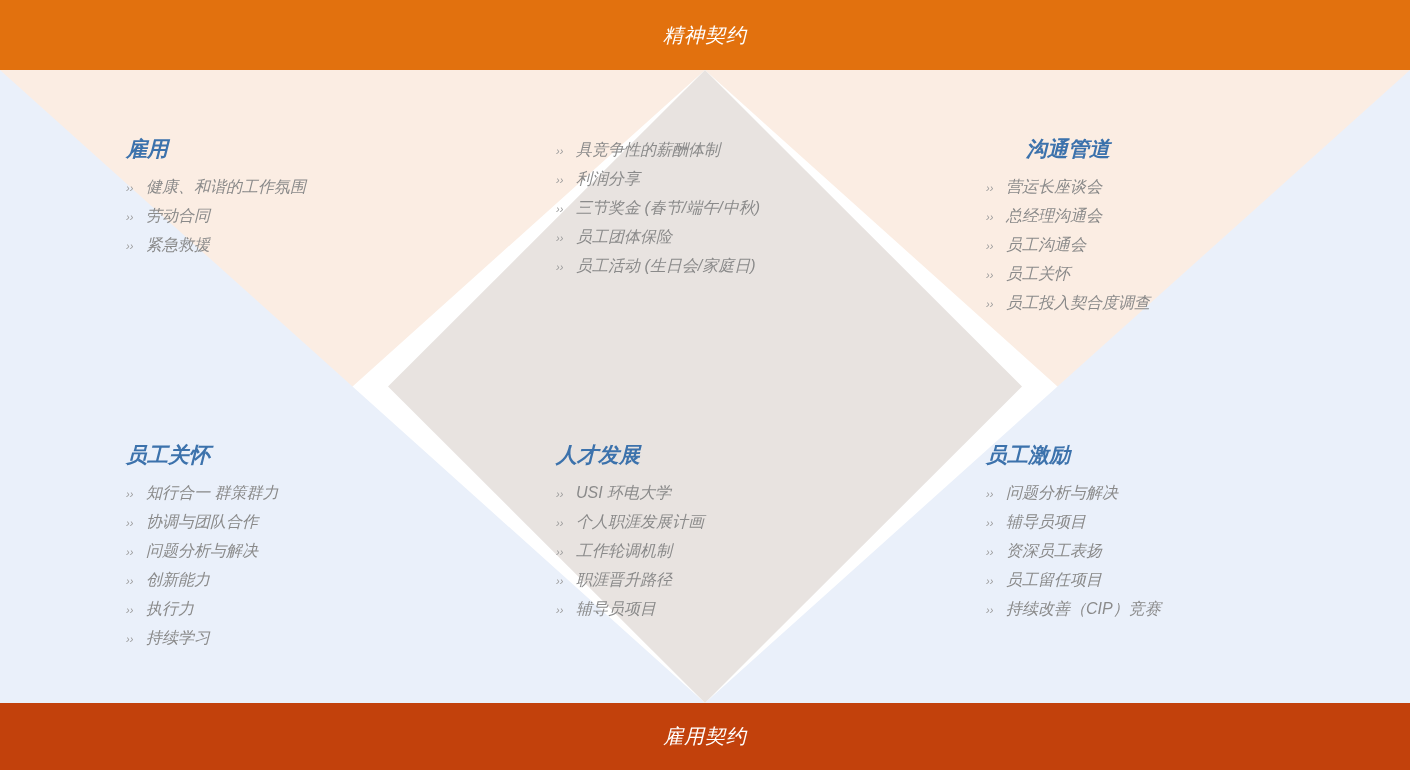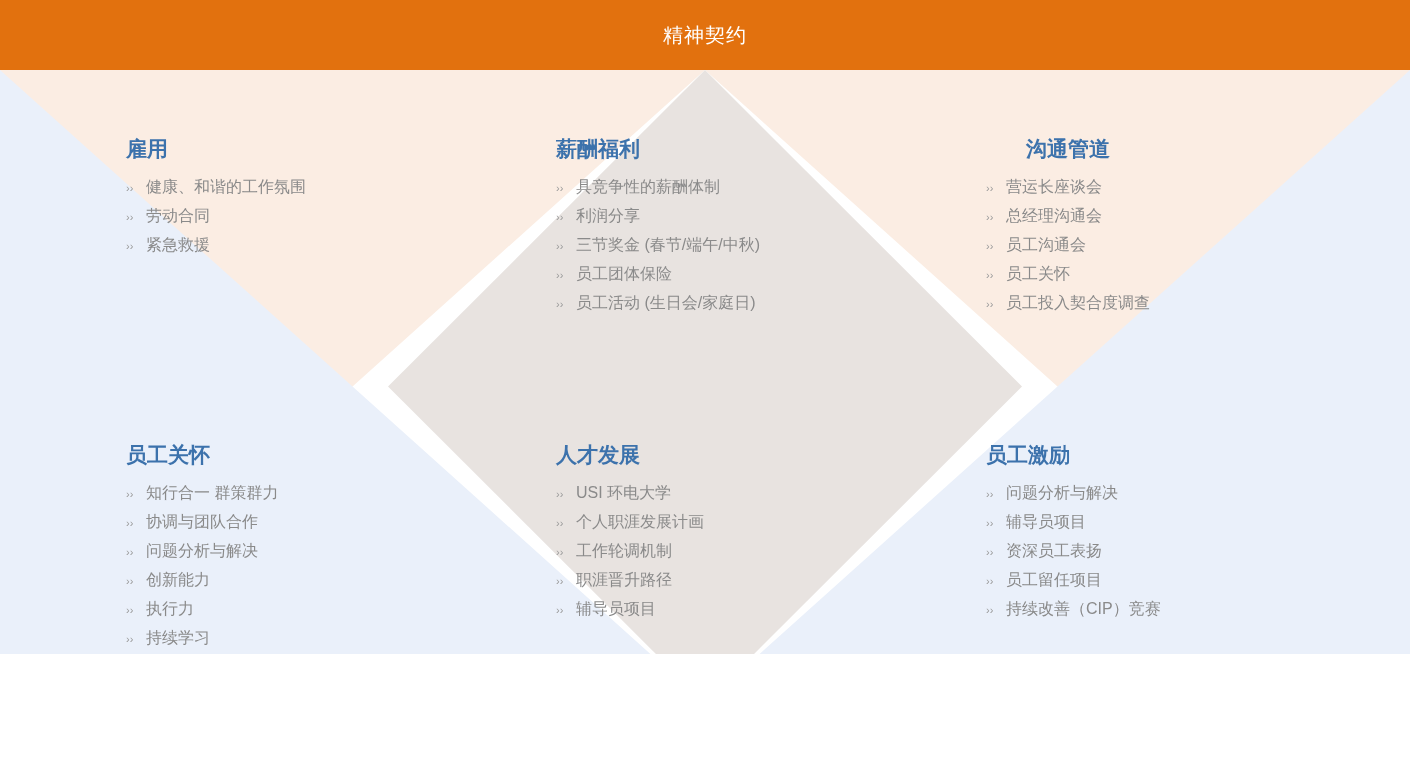--- a/index.html
+++ b/index.html
@@ -6,23 +6,24 @@
     margin: 0;
     padding: 0;
     background: #ffffff;
   }
   body {
     font-family: "Liberation Sans", "DejaVu Sans", sans-serif;
   }
   #stage {
     position: relative;
     width: 1410px;
-    height: 654px;
+    height: 770px;
     overflow: hidden;
     background: #ffffff;
+    font-style: italic;
   }
 
   
   .banner {
     position: absolute;
     left: 0;
     width: 1410px;
     height: 70px;
     display: flex;
     align-items: center;
@@ -148,21 +149,20 @@
           <span class="item-label">劳动合同</span>
         </li>
         <li class="item" style="color: rgb(138, 138, 138);">
           <span class="chev">››</span>
           <span class="item-label">紧急救援</span>
         </li>
       </ul>
     </div>
 
     <div class="group col-2 row-top">
-      <h2 class="group-title" style="color: rgb(60, 114, 172);">薪酬福利</h2>
       <ul class="item-list">
         <li class="item" style="color: rgb(138, 138, 138);">
           <span class="chev">››</span>
           <span class="item-label">具竞争性的薪酬体制</span>
         </li>
         <li class="item" style="color: rgb(138, 138, 138);">
           <span class="chev">››</span>
           <span class="item-label">利润分享</span>
         </li>
         <li class="item" style="color: rgb(138, 138, 138);">

